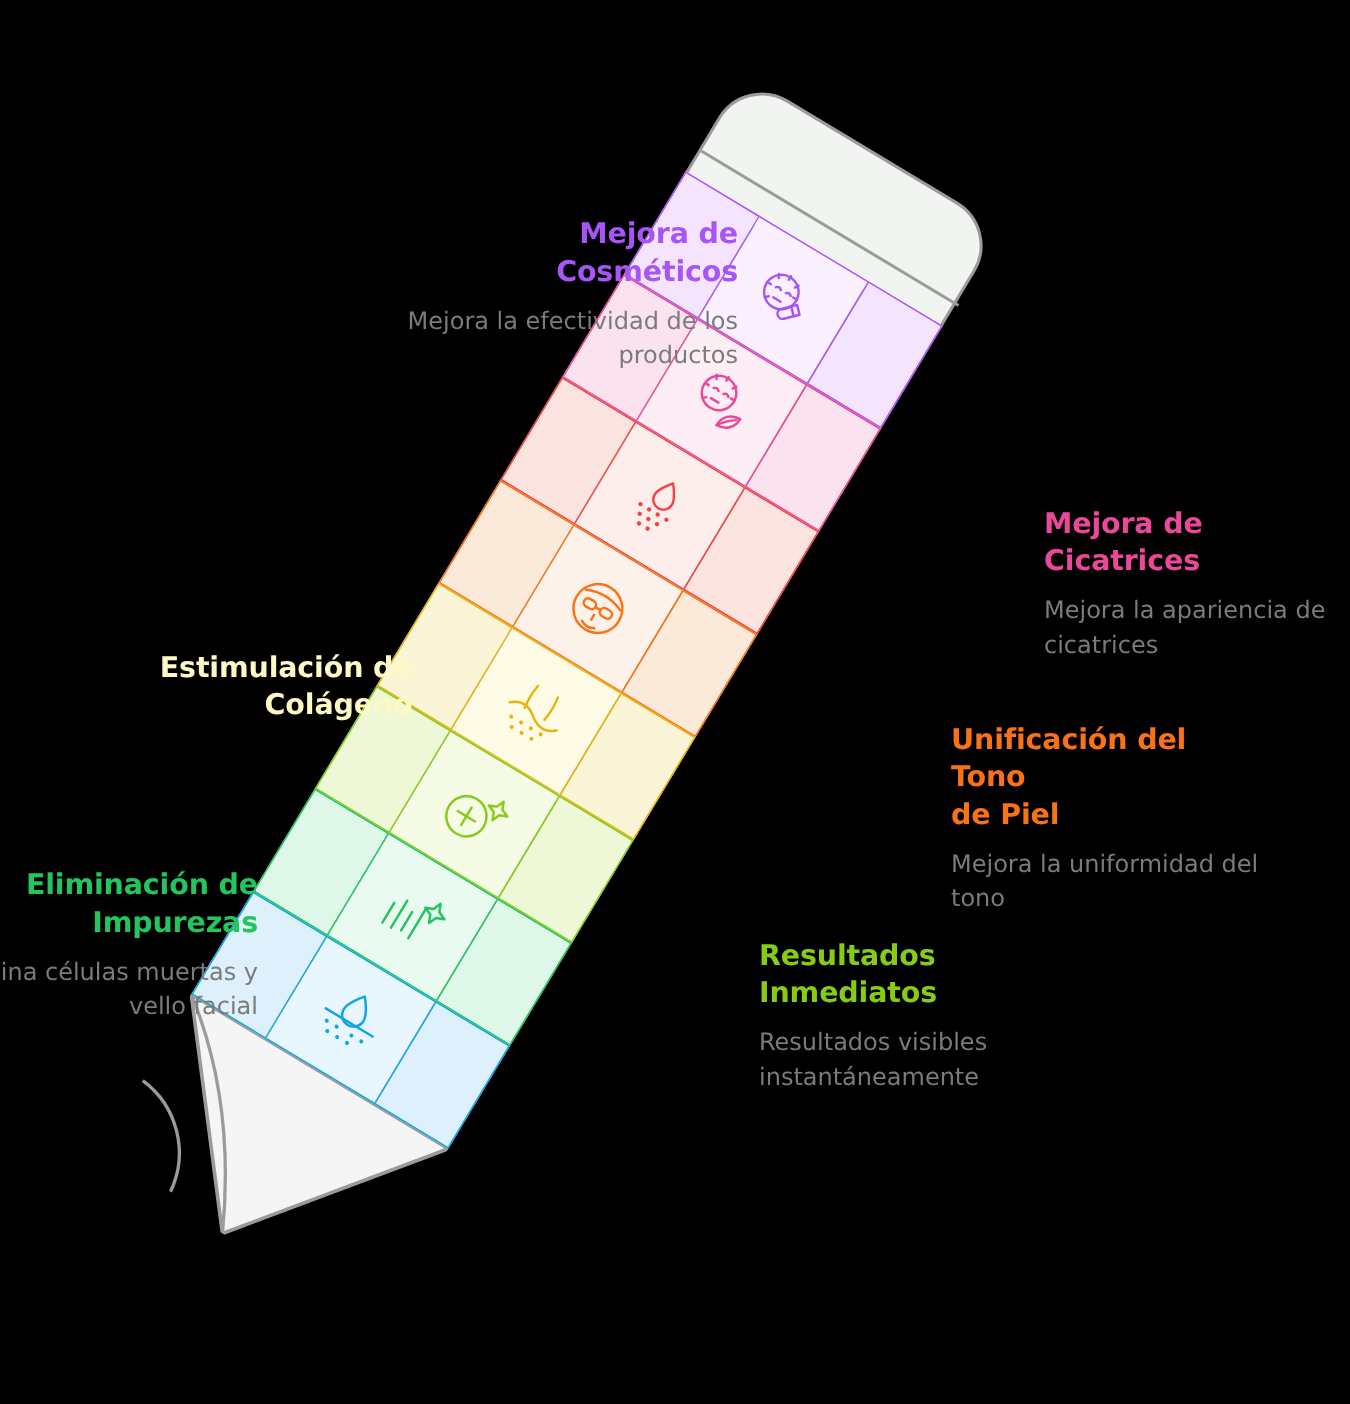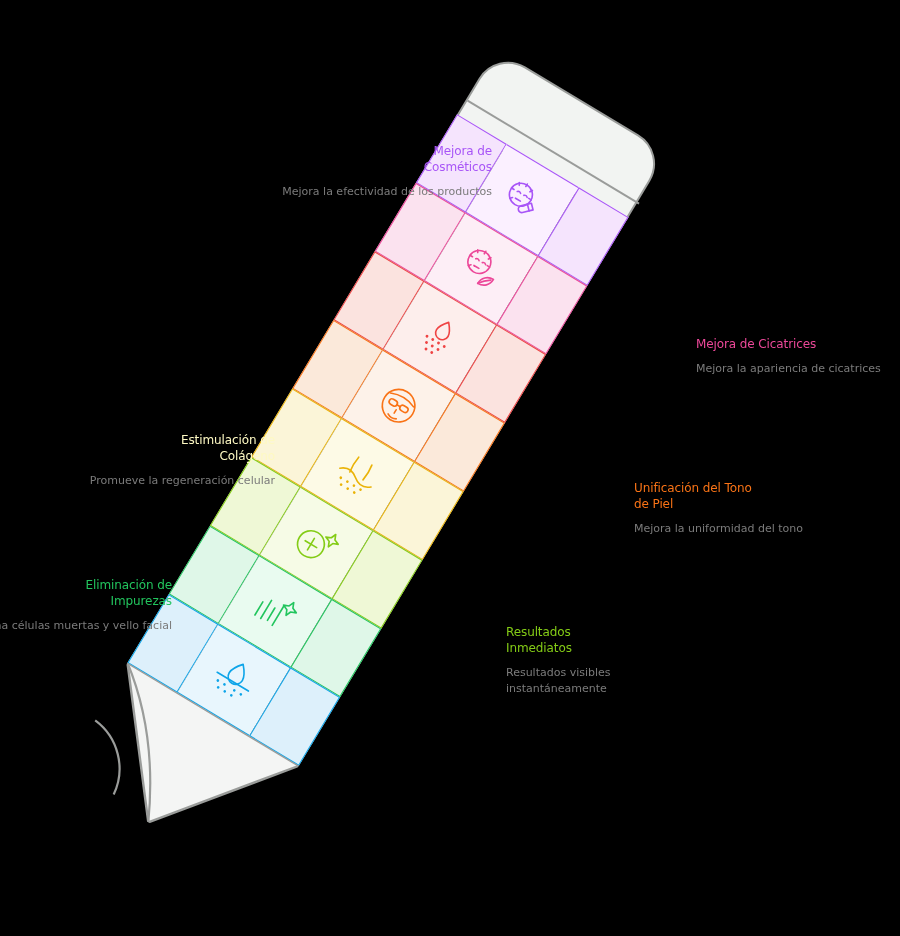--- a/index.html
+++ b/index.html
@@ -41,25 +41,25 @@
 
   
   .tip{
     position:absolute; left:0; top:640px; width:200px; height:126px;
   }
   .tip svg{display:block;}
 
   
   .callout{ position:absolute; width:230px; }
   .callout .ttl{
-    font-weight:normal; font-size:12px; line-height:1.32;
+    font-weight:bold; font-size:19px; line-height:1.32;
     margin:0 0 8px 0; letter-spacing:-0.1px;
   }
   .callout .sub{
-    color:#7b7b7b; font-size:11px; line-height:1.45; margin:0;
+    color:#7b7b7b; font-size:16px; line-height:1.45; margin:0;
   }
   .callout.left{ text-align:right; }
   .callout.right{ text-align:left; }
 </style>
 </head>
 <body>
 
 <div id="stage">
 
   <div id="pencil">
@@ -224,21 +224,20 @@
   </div>
 
   <div class="callout left" style="left:165px;top:313px;">
   </div>
 
   <div class="callout left" style="left:45px;top:433px;">
     <div class="ttl" style="color: #fef9c3;">
       <span>Estimulación de</span><br>
       <span>Colágeno</span>
     </div>
-    <div class="sub" style="color: rgb(123, 123, 123);">Promueve la regeneración celular</div>
   </div>
 
   <div class="callout left" style="left:-58px;top:578px;">
     <div class="ttl" style="color: rgb(34, 197, 94);">
       <span>Eliminación de</span><br>
       <span>Impurezas</span>
     </div>
     <div class="sub" style="color: rgb(123, 123, 123);">Elimina células muertas y vello facial</div>
   </div>
 

